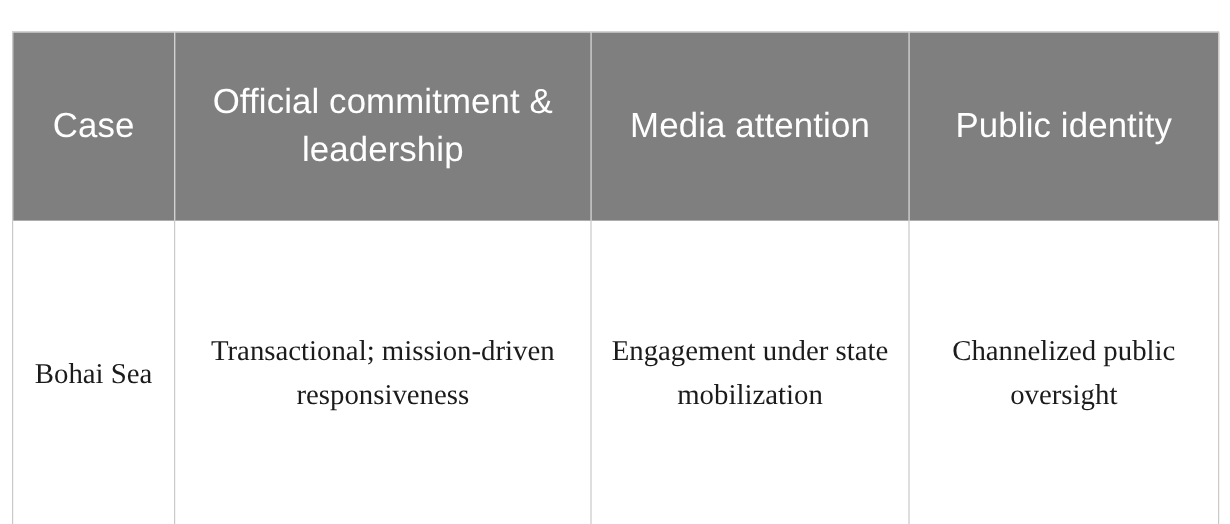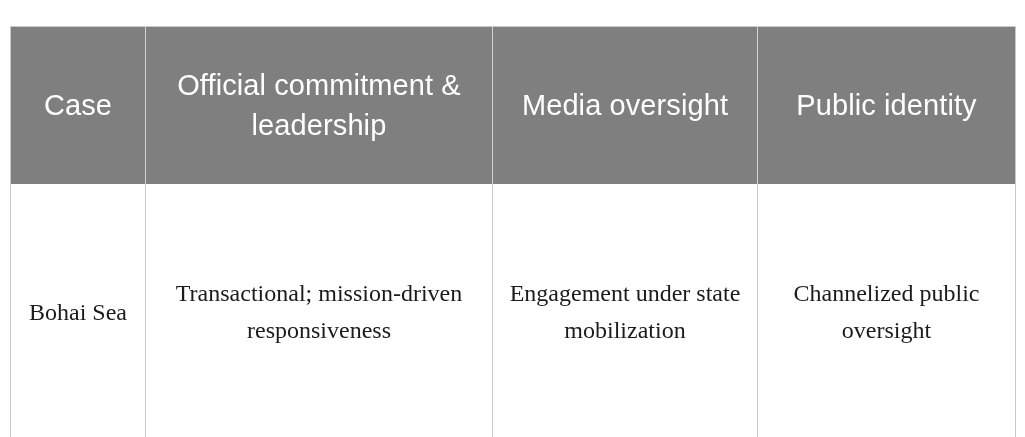--- a/index.html
+++ b/index.html
@@ -93,21 +93,21 @@
     <colgroup>
       <col class="c-case">
       <col class="c-official">
       <col class="c-media">
       <col class="c-public">
     </colgroup>
     <thead>
       <tr>
         <th>Case</th>
         <th>Official commitment &amp; leadership</th>
-        <th>Media oversight</th>
+        <th>Media attention</th>
         <th>Public identity</th>
       </tr>
     </thead>
     <tbody>
       <tr class="row-bohai">
         <td>Bohai Sea</td>
         <td>Transactional; mission-driven responsiveness</td>
         <td>Engagement under state mobilization</td>
         <td>Channelized public oversight</td>
       </tr>

